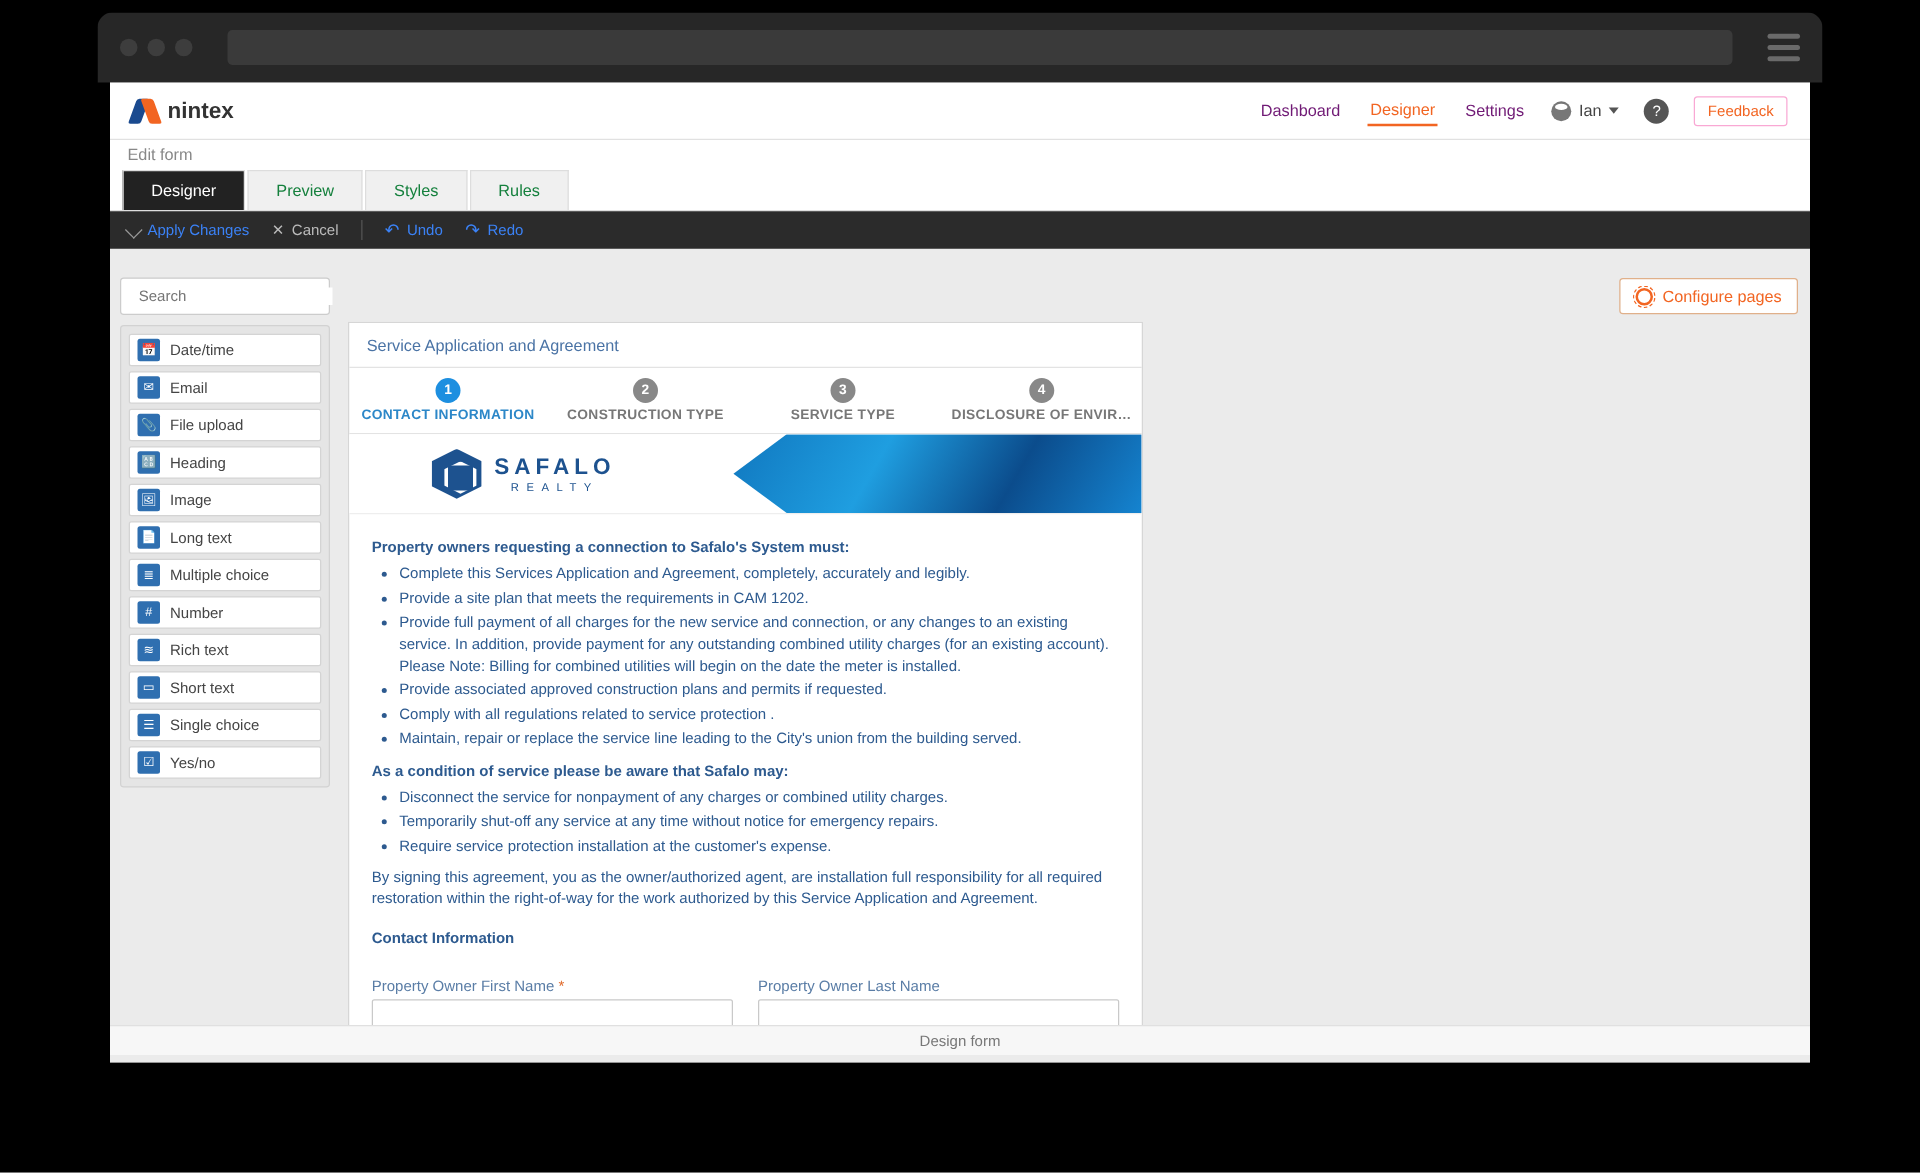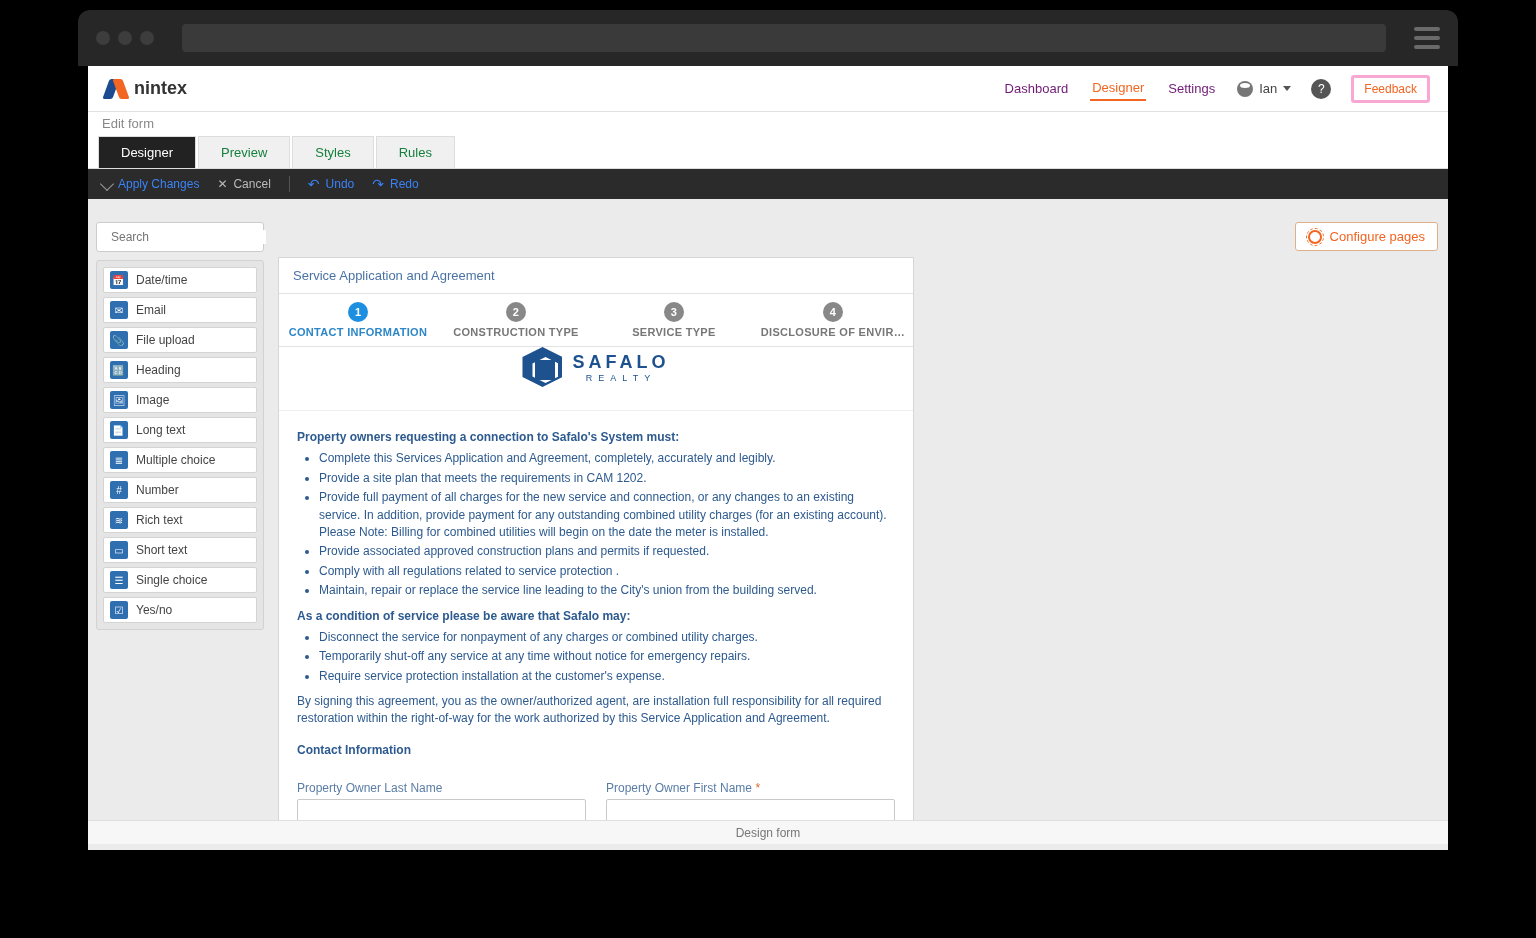--- a/index.html
+++ b/index.html
@@ -42,21 +42,21 @@
 .brand-icon::before, .brand-icon::after { content:""; position:absolute; width:10px; height:20px; }
 .brand-icon::before { left:0; background:#1a4a8f; transform:skewX(-20deg); border-radius:2px; }
 .brand-icon::after { right:0; background:#f26522; transform:skewX(20deg); border-radius:2px; }
 .topnav-spacer { flex:1; }
 .topnav-link { font-size:13px; color:#701a75; cursor:pointer; padding:4px 2px; }
 .topnav-link.active { color:#f26522; border-bottom:2px solid #f26522; }
 .user-chip { display:flex; align-items:center; gap:6px; font-size:13px; color:#444; cursor:pointer; }
 .user-chip .avatar-ic { width:16px;height:16px;border-radius:50%;background:#777; position:relative;}
 .user-chip .avatar-ic::after{content:"";position:absolute;left:3px;top:2px;width:10px;height:5px;border-radius:50%;background:#fff;}
 .help-ic { width:20px;height:20px;border-radius:50%;background:#555;color:#fff;display:flex;align-items:center;justify-content:center;font-size:12px;cursor:pointer;}
-.feedback-btn { border:3px solid #f9a8d4; color:#f26522; padding:4px 10px; font-size:12px; border-radius:3px; background:#fff; cursor:pointer;}
+.feedback-btn { border:1px solid #f9a8d4; color:#f26522; padding:4px 10px; font-size:12px; border-radius:3px; background:#fff; cursor:pointer;}
 
 .editbar { height:24px; background:#fff; font-size:13px; color:#888; padding:4px 14px; }
 .tabrow { background:#fff; display:flex; border-bottom:1px solid #ddd; }
 .tab { padding:8px 22px; font-size:13px; color:#15803d; background:#f0f0f0; border:1px solid #ddd; border-bottom:none; margin-right:2px; cursor:pointer;}
 .tab.active { background:#222; color:#fff; }
 .tab:first-child { margin-left:10px; }
 
 .actionbar { height:30px; background:#2b2b2b; display:flex; align-items:center; padding:0 14px; gap:18px; color:#bbb; font-size:12px;}
 .actionbar .a-item { display:flex; align-items:center; gap:6px; cursor:pointer;}
 .actionbar .divider { width:1px;height:16px;background:#555; }
@@ -79,21 +79,21 @@
 
 .form-card { width:636px; background:#fff; border:1px solid #d6d6d6; }
 .form-title { padding:10px 14px; font-size:13px; color:#4a73a5; }
 .steps { display:flex; border-top:1px solid #e3e3e3; border-bottom:1px solid #e3e3e3;}
 .step { flex:1; text-align:center; padding:8px 4px; font-size:11px; font-weight:700; color:#777; cursor:pointer;}
 .step .circle { width:20px;height:20px;border-radius:50%;background:#888;color:#fff;display:inline-flex;align-items:center;justify-content:center;font-size:11px;margin-bottom:4px;}
 .step.active { color:#2c87c8; }
 .step.active .circle { background:#1d8fe0; }
 .step-label { font-size:11px; letter-spacing:.3px; white-space:nowrap; overflow:hidden; text-overflow:ellipsis; padding:0 4px;}
 
-.banner { height:64px; display:flex; align-items:center; background:#fff; border-bottom:1px solid #eee;flex-direction:column;}
+.banner { height:64px; display:flex; align-items:center; background:#fff; border-bottom:1px solid #eee;}
 .logo-area { flex:0 0 44%; display:flex; align-items:center; justify-content:center; gap:10px;}
 .logo-mark { width:40px;height:40px; background:#1d528f; clip-path:polygon(50% 0,100% 25%,100% 75%,50% 100%,0 75%,0 25%); position:relative;}
 .logo-mark::after{content:"";position:absolute;left:10px;top:10px;width:20px;height:20px;border:3px solid #fff;clip-path:polygon(50% 0,100% 25%,100% 75%,50% 100%,0 75%,0 25%);}
 .logo-text { text-align:center; }
 .logo-text .t1 { font-size:18px; font-weight:800; letter-spacing:4px; color:#1d528f;}
 .logo-text .t2 { font-size:9px; letter-spacing:6px; color:#1d528f;}
 .banner-art { flex:1; height:100%; background:linear-gradient(120deg,#0d6fb8 0%,#1f9ee0 40%,#0b4c8c 70%,#1584d0 100%); clip-path:polygon(8% 50%,20% 0,100% 0,100% 100%,20% 100%);}
 
 .body-copy { padding:12px 18px; font-size:12px; color:#2d5a8f; line-height:1.45;}
 .body-copy .lead { font-weight:700; color:#2d5a8f; margin:6px 0 4px;}
@@ -285,22 +285,22 @@
             <div class="lead">As a condition of service please be aware that Safalo may:</div>
             <ul id="bul2">
                 <li>Disconnect the service for nonpayment of any  charges or combined utility charges.</li>
                 <li>Temporarily shut-off any service at any time without notice for emergency repairs.</li>
                 <li>Require service protection installation at the customer's expense.</li>
               </ul>
             <div>By signing this agreement, you as the owner/authorized agent, are installation full responsibility for all required restoration within the right-of-way for the work authorized by this Service Application and Agreement.</div>
             <div class="section-head">Contact Information</div>
           </div>
           <div class="fields" id="fields">
+              <div><div class="field-label">Property Owner First Name <span class="req">*</span></div><input class="field-input" style=""></div>
               <div><div class="field-label">Property Owner Last Name </div><input class="field-input" style=""></div>
-              <div><div class="field-label">Property Owner First Name <span class="req">*</span></div><input class="field-input" style=""></div>
             </div>
         </div>
       </div>
 
       <div class="footer">
         <span>Design form</span>
       </div>
     </div>
   </div>
 </div>

